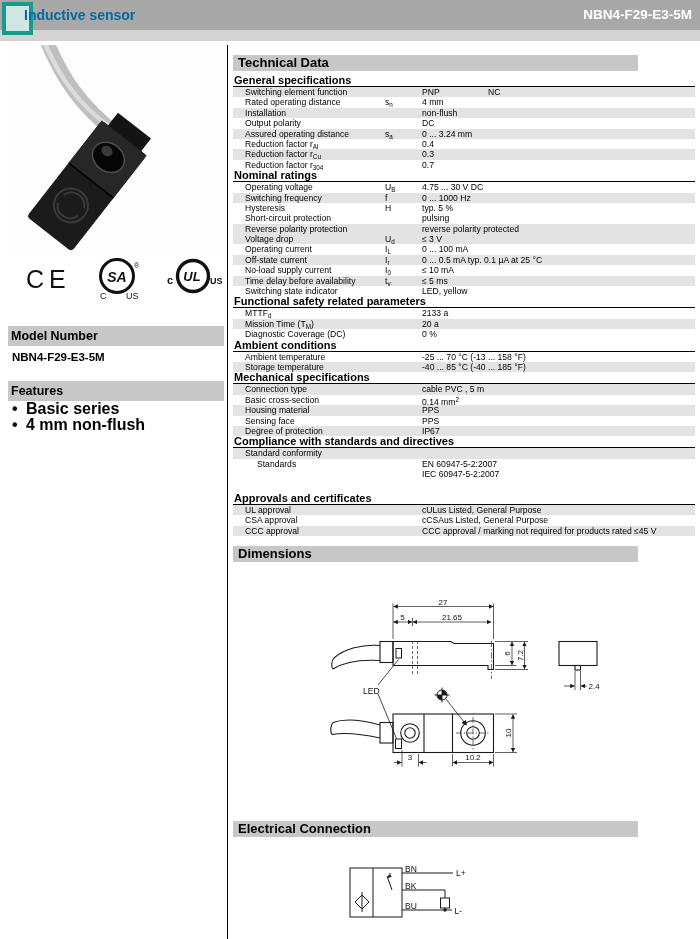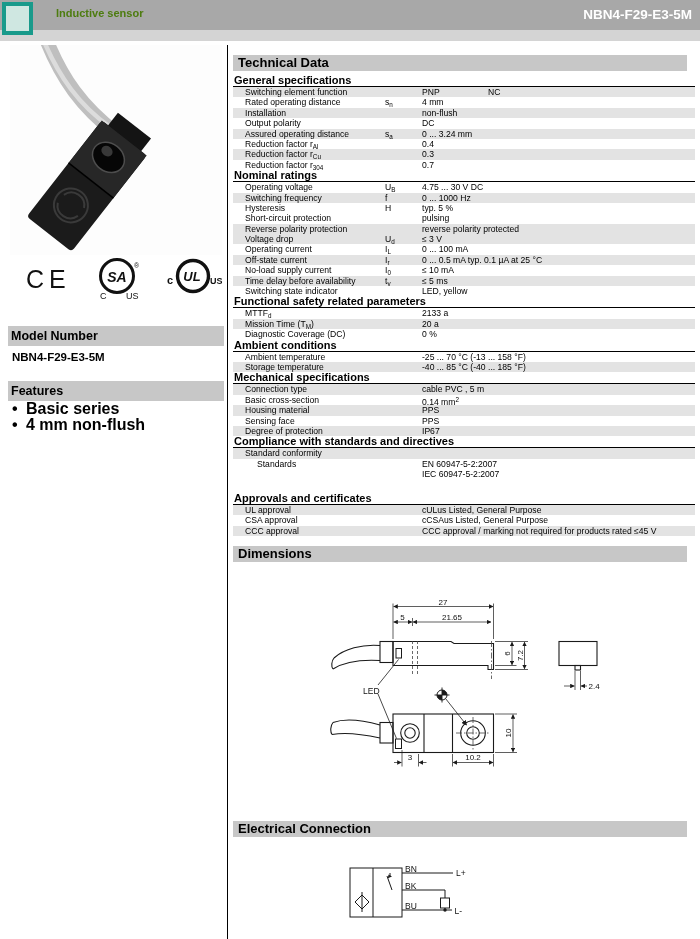--- a/index.html
+++ b/index.html
@@ -3,38 +3,38 @@
 <meta charset="utf-8">
 <style>
   html,body{margin:0;padding:0;background:#fff;}
   #page{position:relative;width:700px;height:939px;background:#fff;overflow:hidden;
         font-family:"Liberation Sans",sans-serif;color:#000;}
   
   .topbar{position:absolute;left:0;top:0;width:700px;height:30px;background:var(--bar-dark,#a8a8a8);}
   .topbar2{position:absolute;left:0;top:30px;width:700px;height:11px;background:var(--bar-light,#d4d4d4);}
   .brandbox{position:absolute;left:2px;top:2px;width:23px;height:25px;
             background:var(--teal-light,#cfe7e1);border:4px solid var(--teal,#199a8b);}
-  .h-title{position:absolute;left:56px;top:7px;font-size:11px;font-weight:bold;color:#4d7c0f;}
+  .h-title{position:absolute;left:24px;top:7px;font-size:14px;font-weight:bold;color:#0369a1;}
   .h-model{position:absolute;right:8px;top:7px;font-size:13.5px;font-weight:bold;color:#fff;}
   
   .vdivider{position:absolute;left:227px;top:45px;width:1px;height:894px;background:#000;}
   
   .photo{position:absolute;left:10px;top:45px;width:212px;height:210px;}
   .logos{position:absolute;left:10px;top:255px;width:212px;height:48px;}
   .lbar{position:absolute;left:8px;width:216px;height:20px;background:var(--section-bar,#c7c7c7);
         font-size:12.5px;font-weight:bold;line-height:20px;padding-left:3px;box-sizing:border-box;}
   #model-bar{top:326px;}
   #features-bar{top:381px;}
   .model-value{position:absolute;left:12px;top:351px;font-size:11.5px;font-weight:bold;}
   .features-list{position:absolute;left:12px;top:401px;margin:0;padding:0;list-style:none;
                  font-size:16px;font-weight:bold;}
   .features-list li{line-height:16px;padding-left:14px;position:relative;}
   .features-list li::before{content:"•";position:absolute;left:0;top:0;}
   
-  .rbar{position:absolute;left:233px;width:454px;height:16px;background:var(--section-bar,#c7c7c7);
+  .rbar{position:absolute;left:233px;width:405px;height:16px;background:var(--section-bar,#c7c7c7);
         font-size:13px;font-weight:bold;line-height:16px;padding-left:5px;box-sizing:border-box;}
   #tech-bar{top:55px;}
   #dim-bar{top:546px;}
   #elec-bar{top:821px;}
   
   #tech-rows{position:absolute;left:233px;top:75px;width:462px;font-size:8.6px;}
   .sec-h{font-weight:bold;height:11px;line-height:11.5px;border-bottom:1px solid #000;
          font-size:11px;padding-left:1px;}
   .trow{position:relative;height:10.4px;line-height:10.6px;}
   .trow.tall{height:21px;line-height:10.6px;}

